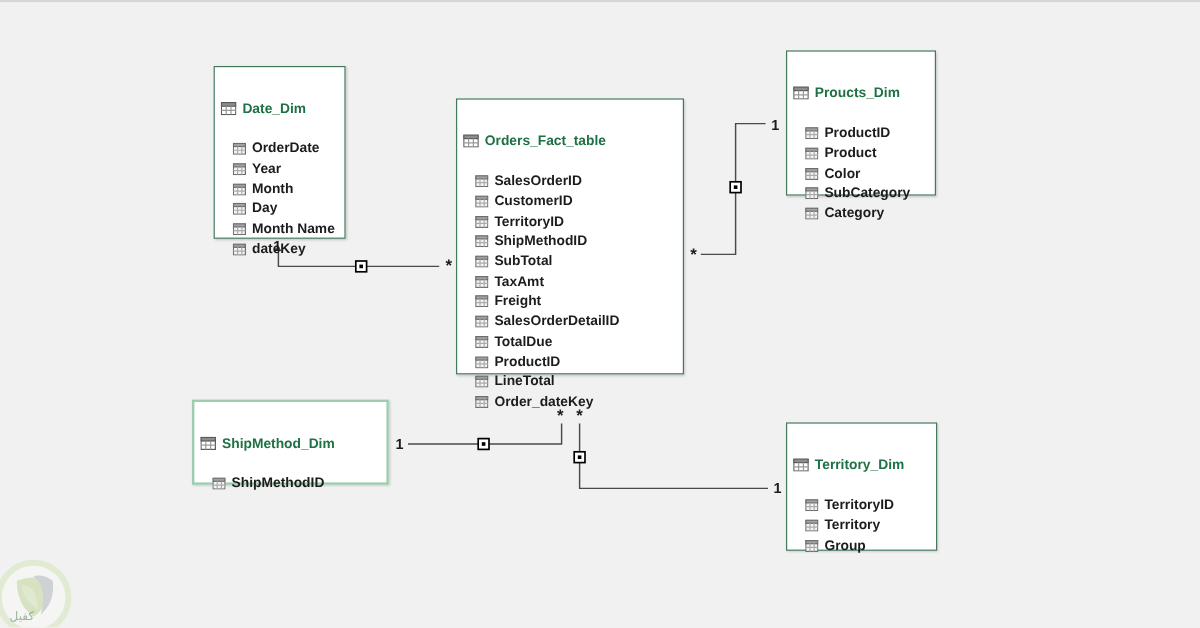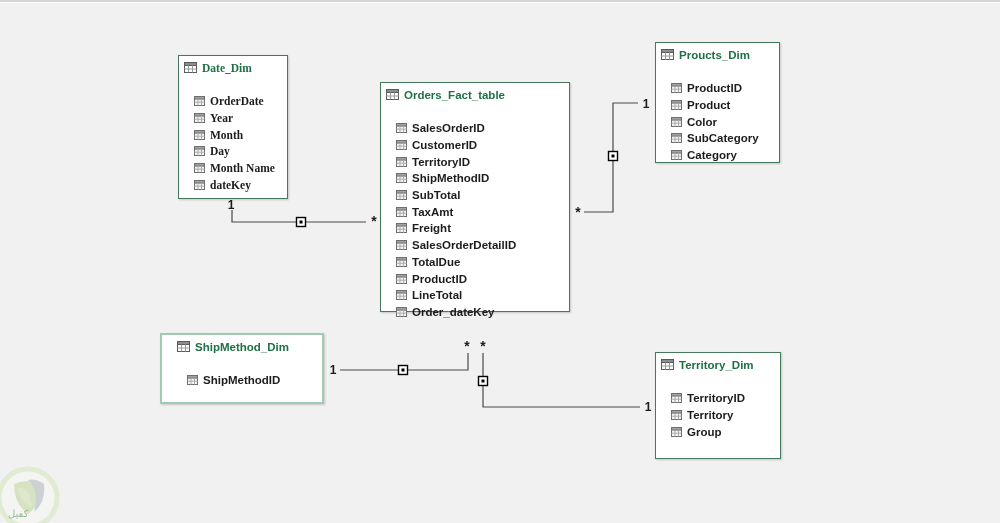--- a/index.html
+++ b/index.html
@@ -19,34 +19,34 @@
   .connector-layer text { font-family:"Liberation Sans", sans-serif; font-size:12px; font-weight:bold; fill:#1c1c1c; }
   .connector-layer text.star { font-size:14px; }
 
   .entity {
     position:absolute; z-index:2;
     background:#ffffff;
     border:1px solid #44795c;
     box-shadow:1px 1px 2px rgba(0,0,0,0.18);
   }
   .entity.selected { border:2px solid #9fcbae; }
-  .entity-header { display:flex; align-items:center; gap:5px; padding:5px 5px 1px 5px; height:19px; }
+  .entity-header { display:flex; align-items:center; gap:5px; padding:5px 5px 1px 5px; height:19px;margin-top:23px; }
   .entity-title {
     color:#1e7145; font-size:11.5px; font-weight:bold; white-space:nowrap;
   }
   .fields { margin-top:18px; padding-left:15px; }
   .field-row { display:flex; align-items:center; gap:5px; height:16.7px; }
   .field-label { font-size:11.5px; font-weight:bold; color:#1c1c1c; white-space:nowrap; }
   .hicon, .ficon { display:inline-flex; flex:0 0 auto; }
 
   
-  .e-date     { left:178px; top:55px;  width:110px; height:144px;font-family:Liberation Serif, serif; }
+  .e-date     { left:178px; top:55px;  width:110px; height:144px; }
   .e-orders   { left:380px; top:82px;  width:190px; height:230px; }
   .e-proucts  { left:655px; top:42px;  width:125px; height:121px; }
-  .e-ship     { left:160px; top:333px; width:164px; height:71px;padding-left:10px;  }
+  .e-ship     { left:160px; top:333px; width:164px; height:71px;  }
   .e-terr     { left:655px; top:352px; width:126px; height:107px; }
 
   .watermark {
     position:absolute; left:-6px; top:464px; z-index:0; opacity:0.38;
     width:80px; height:59px; pointer-events:none;
   }
   .watermark-label {
     position:absolute; left:8px; top:508px; z-index:0; opacity:0.5;
     font-size:10px; color:#3f7a3f; letter-spacing:1px; pointer-events:none;
   }

